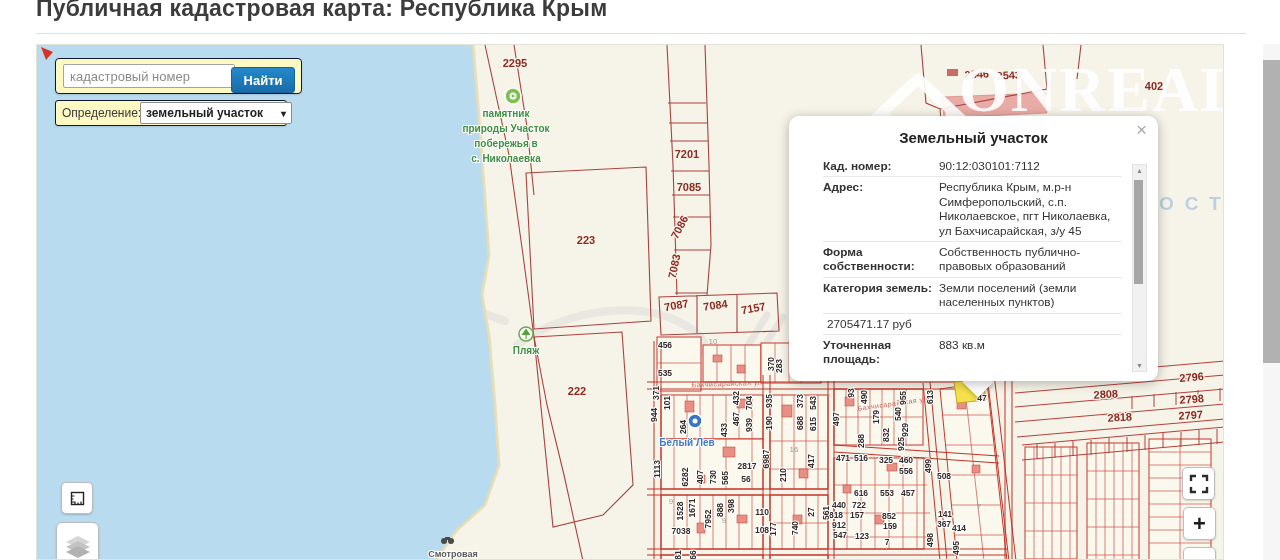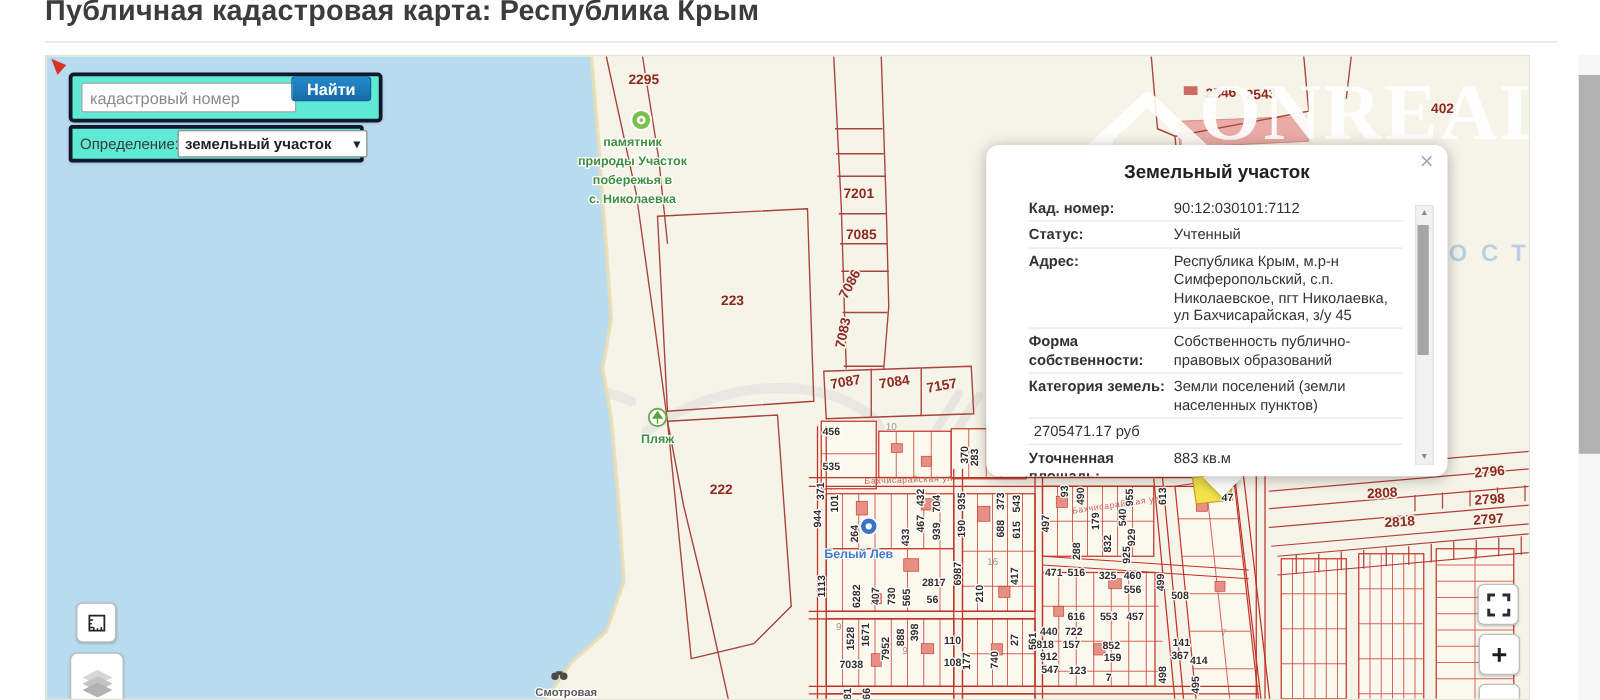--- a/index.html
+++ b/index.html
@@ -26,27 +26,27 @@
     paint-order:stroke;stroke:#fff;stroke-width:2px;}
 
   
   .wm{position:absolute;left:790px;top:-20px;width:420px;z-index:1;pointer-events:none;}
   .wm-brand{position:absolute;left:132px;top:28px;font-size:64px;font-weight:800;
     color:rgba(255,255,255,.92);letter-spacing:2px;font-family:Liberation Serif, serif;}
   .wm-sub{position:absolute;left:130px;top:168px;font-size:19px;font-weight:700;
     color:rgba(173,200,221,.8);letter-spacing:11px;white-space:nowrap;}
 
   
-  .panel{position:absolute;background:#5eead4;border:3px solid #0f172a;border-radius:4px;
+  .panel{position:absolute;background:#fef9c3;border:1px solid #0f172a;border-radius:4px;
     box-shadow:0 1px 2px rgba(0,0,0,.12);z-index:2;}
   #search-panel{left:18px;top:13px;width:245px;height:34px;}
   #search-input{position:absolute;left:7px;top:5px;width:158px;height:22px;border:1px solid #a3a3a3;
     border-radius:2px;font-size:13px;padding:0 6px;color:#444;font-family:"Liberation Sans",sans-serif;}
   #search-input::placeholder{color:#8b8b8b;}
-  #search-btn{position:absolute;right:6px;top:0;width:64px;height:20px;
+  #search-btn{position:absolute;right:6px;top:8px;width:64px;height:26px;
     background:linear-gradient(#2489cb,#186ca9);border:1px solid #15639c;border-radius:3px;
     color:#fff;font-size:13px;font-weight:700;font-family:"Liberation Sans",sans-serif;cursor:pointer;}
   #filter-panel{left:18px;top:55px;width:230px;height:24px;border-radius:3px;}
   #filter-label{position:absolute;left:6px;top:5px;font-size:12px;color:#3a3a3a;}
   #filter-select{position:absolute;left:84px;top:1px;width:140px;height:20px;border:1px solid #8c8c8c;
     border-radius:2px;background:#fff;font-size:12px;font-weight:600;color:#222;
     display:flex;align-items:center;padding:0 5px;justify-content:space-between;cursor:pointer;}
   #filter-select .chev{font-size:10px;color:#222;font-weight:700;}
 
   
@@ -384,24 +384,20 @@
   <div id="popup-tail"></div>
   <div id="popup">
     <div id="popup-close">×</div>
     <div id="popup-title">Земельный участок</div>
     <div id="popup-rows">
       <div class="prow">
         <div class="plabel">Кад. номер:</div>
         <div class="pvalue">90:12:030101:7112</div>
         </div>
       <div class="prow">
-        <div class="plabel">Статус:</div>
-        <div class="pvalue">Учтенный</div>
-        </div>
-      <div class="prow">
         <div class="plabel">Адрес:</div>
         <div class="pvalue">Республика Крым, м.р-н Симферопольский, с.п. Николаевское, пгт Николаевка, ул Бахчисарайская, з/у 45</div>
         </div>
       <div class="prow">
         <div class="plabel">Форма собственности:</div>
         <div class="pvalue">Собственность публично-правовых образований</div>
         </div>
       <div class="prow">
         <div class="plabel">Категория земель:</div>
         <div class="pvalue">Земли поселений (земли населенных пунктов)</div>

